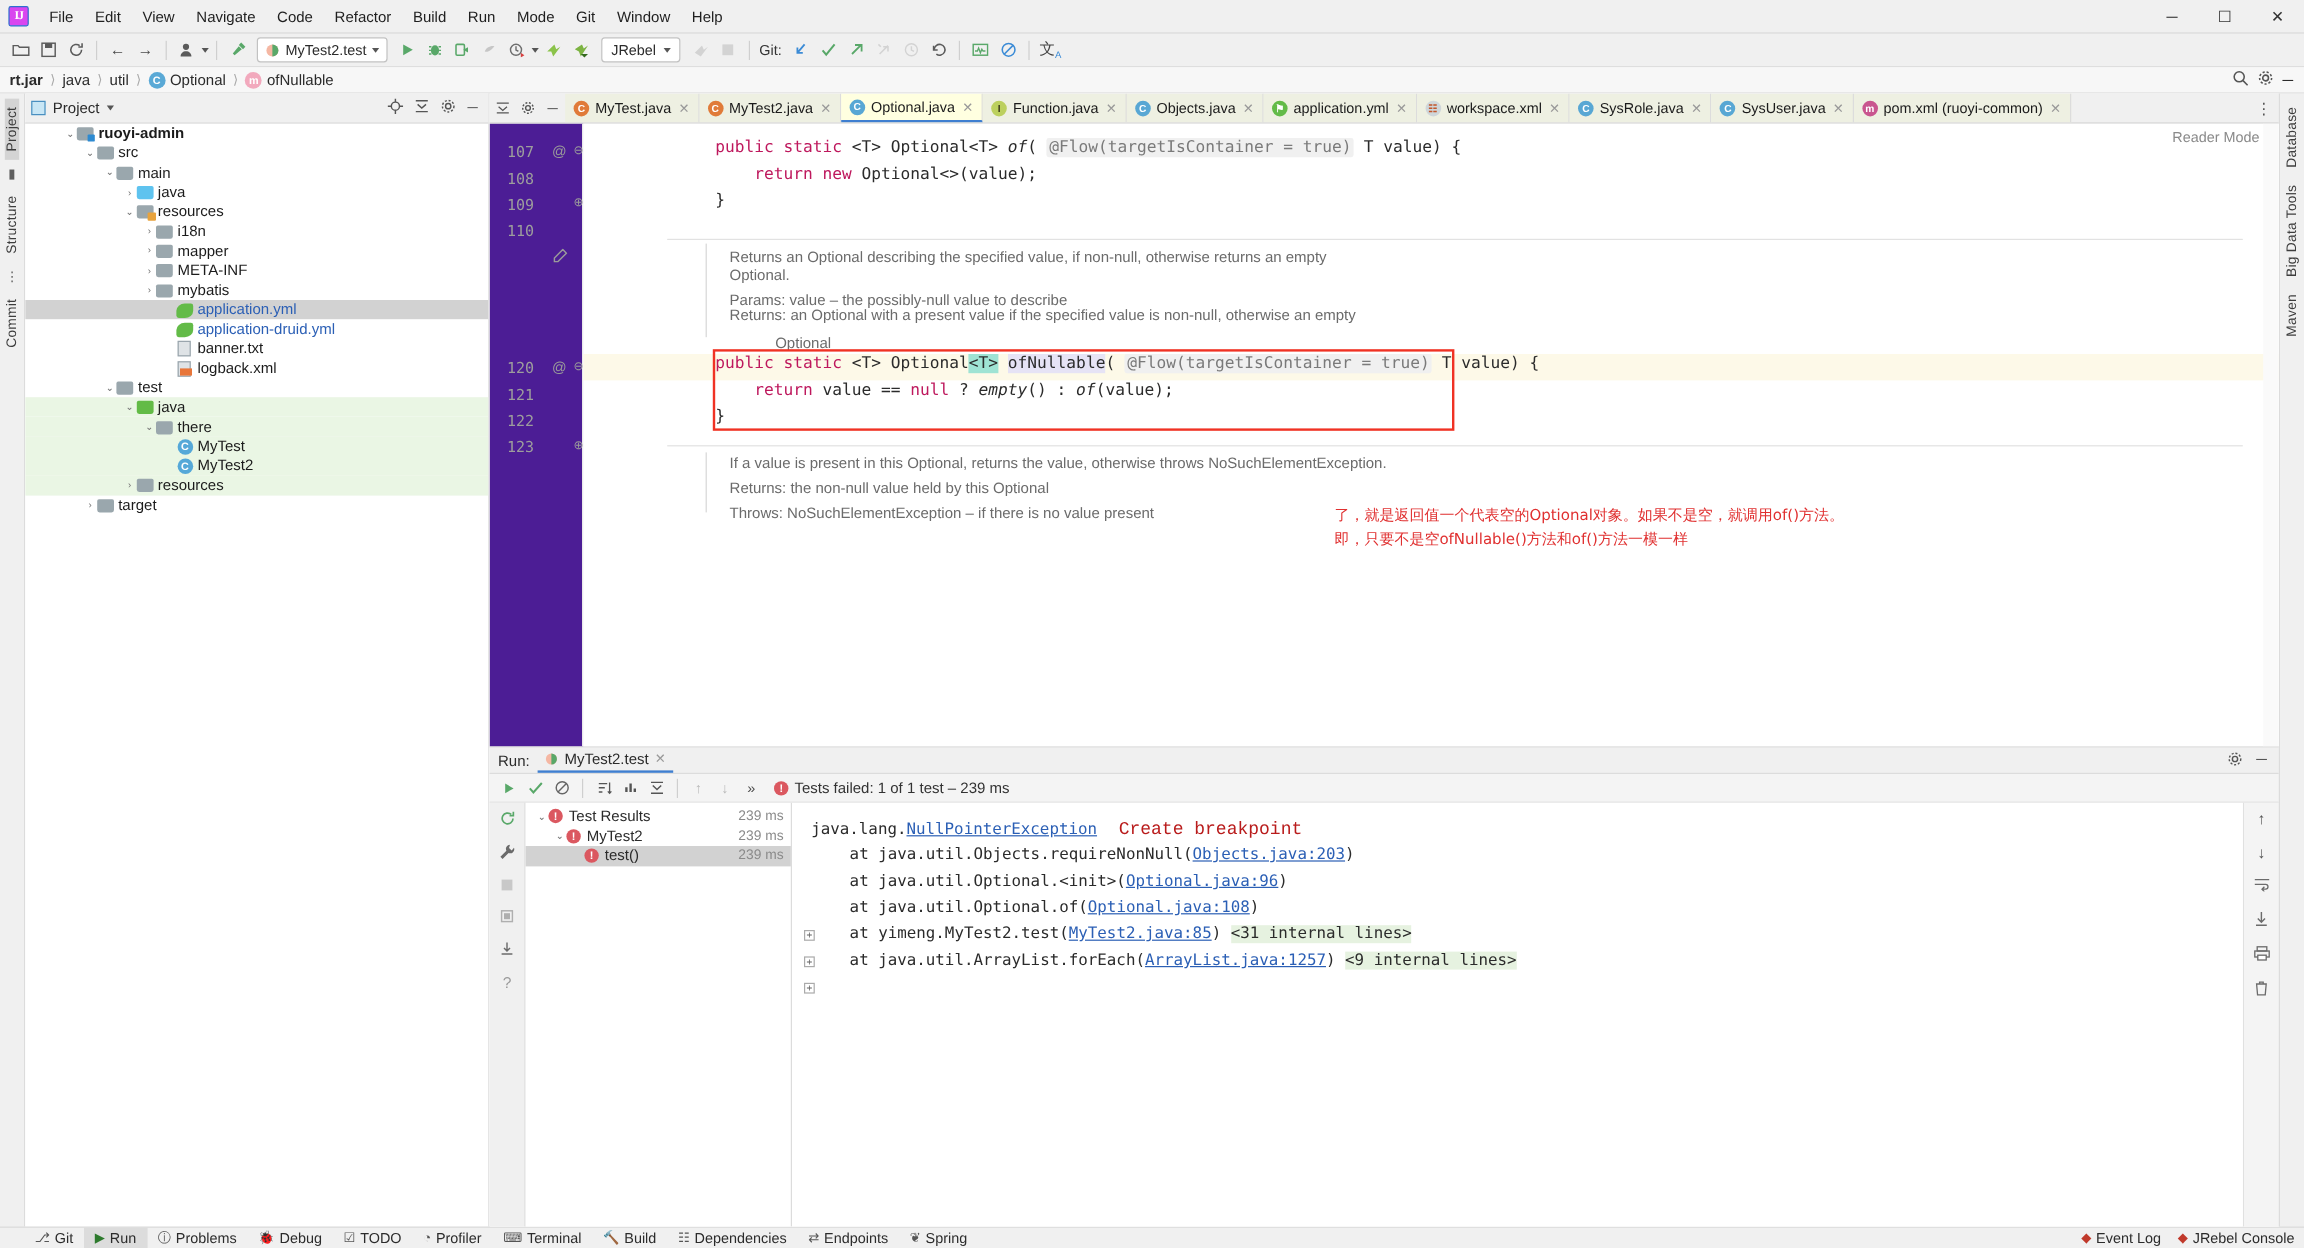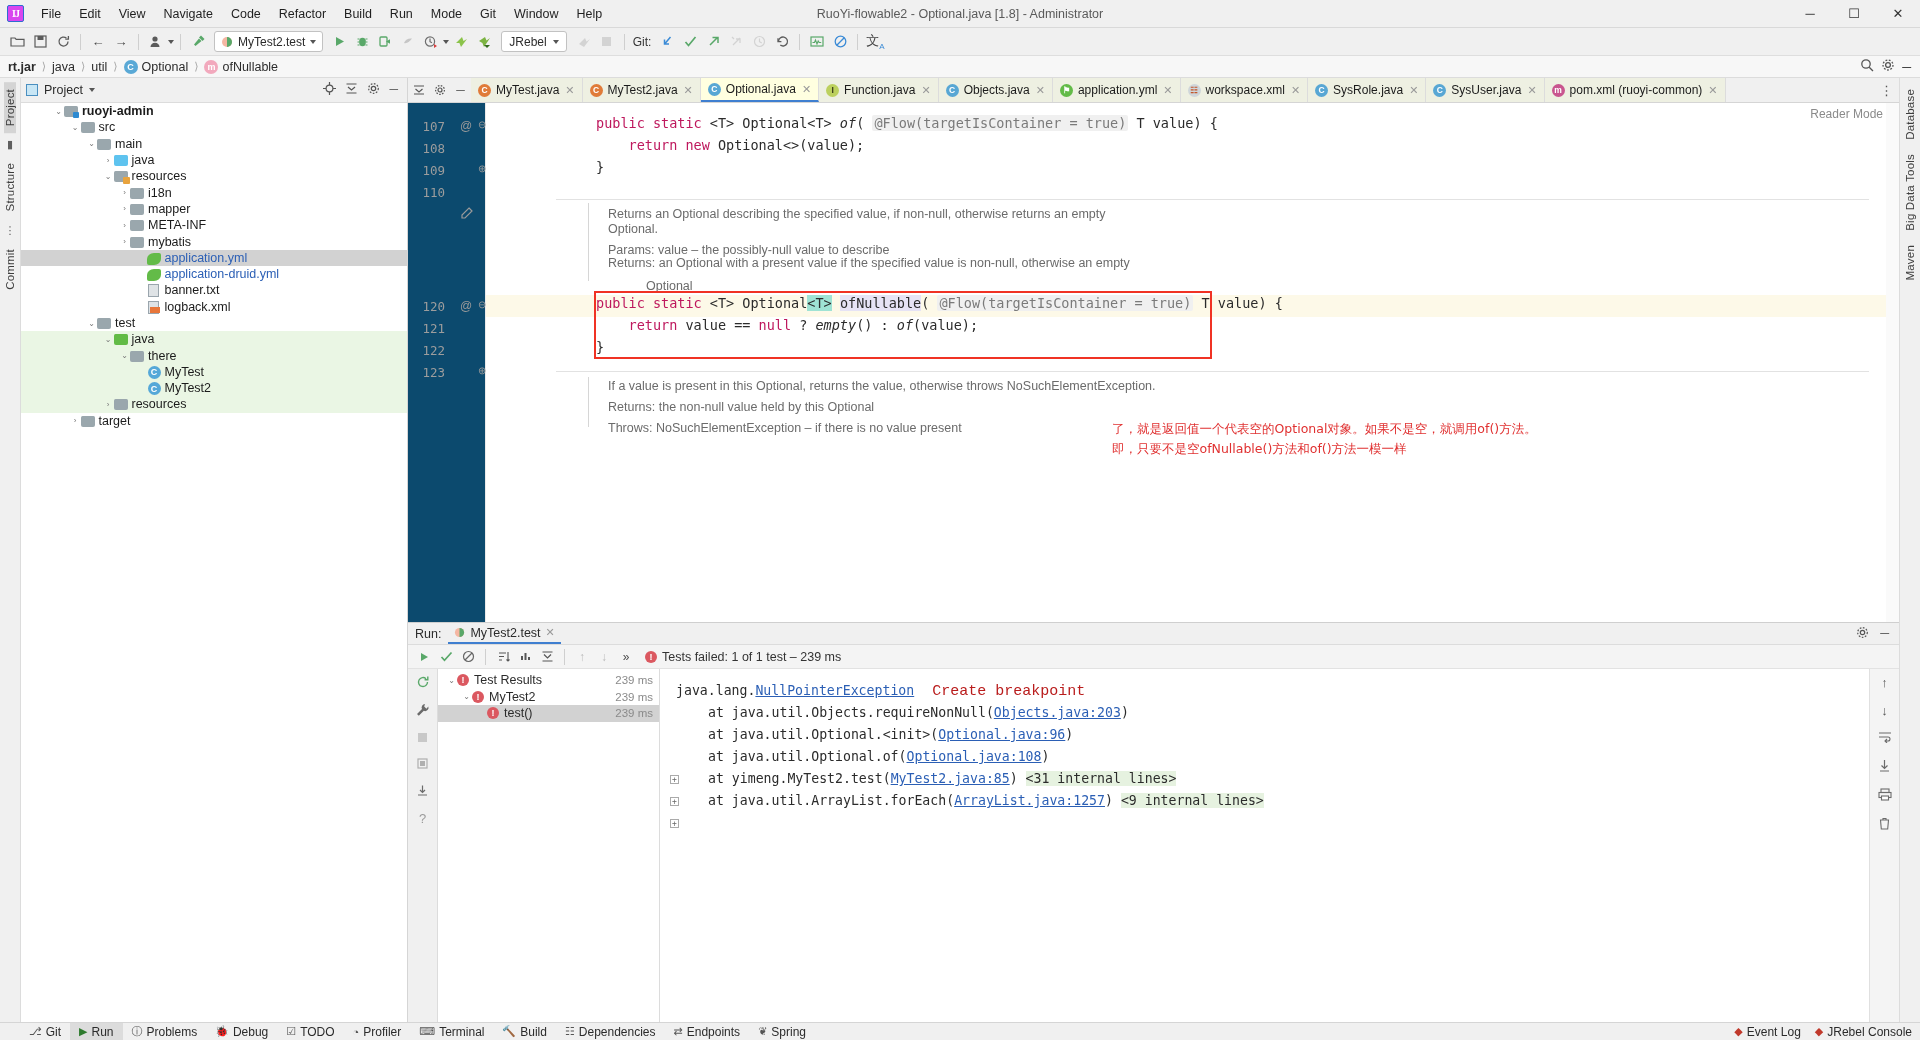--- a/index.html
+++ b/index.html
@@ -105,21 +105,21 @@
     border-right:1px solid #dcdcdc; background:#eef0e2; color:#1b1b1b; white-space:nowrap; }
   .tab.active{ background:#ffffe0; border-bottom:2px solid #3f7fd0; }
   .tab .x{ color:#999; font-size:11px; margin-left:1px; }
   .tabico{ width:13px;height:13px;border-radius:50%;display:flex;align-items:center;
     justify-content:center;font-size:8.5px;color:#fff;font-weight:bold;flex:0 0 13px;}
   .ti-c{background:#e07b39;} .ti-cb{background:#58a7d4;} .ti-i{background:#bcd05e;color:#3a3a1a;}
   .ti-y{background:#63bb48;} .ti-x{background:#cfd6da;color:#c3572b;} .ti-m{background:#c9558f;}
   .tabs-right{margin-left:auto;display:flex;align-items:center;padding:0 6px;color:#555;font-size:13px;}
 
   #edwrap{ flex:1; display:flex; position:relative; overflow:hidden; }
-  #gutter{ width:78px; background:#0c4a6e; border-right:1px solid #eaeaea; flex:0 0 78px;
+  #gutter{ width:78px; background:#4c1d95; border-right:1px solid #eaeaea; flex:0 0 78px;
     position:relative; }
   .lnum{ position:absolute; right:40px; font-size:12.5px; color:#9d9d9d;
     font-family:"DejaVu Sans Mono", monospace; }
   .gann{ position:absolute; left:52px; color:#9a9a9a; font-size:12px; }
   #code{ flex:1; position:relative; overflow:hidden; background:#fff; }
   .cline{ position:absolute; left:0; font-family:"DejaVu Sans Mono", monospace;
     font-size:13.5px; white-space:pre; }
   .kw{ color:#be185d; }
   .id{color:#2b2b2b;} .ital{font-style:italic;}
   .hl-t{ background:#9fe3d4; }
@@ -192,21 +192,20 @@
     <span>Navigate</span>
     <span>Code</span>
     <span>Refactor</span>
     <span>Build</span>
     <span>Run</span>
     <span>Mode</span>
     <span>Git</span>
     <span>Window</span>
     <span>Help</span>
   </div>
-  <div id="wintitle">RuoYi-flowable2 - Optional.java [1.8] - Administrator</div>
   <div class="wbtns">
     <div class="wbtn">─</div>
     <div class="wbtn">☐</div>
     <div class="wbtn close">✕</div>
   </div>
 </div>
 
 <div id="toolbar">
   <div class="tb">
     <svg width="15" height="13" viewBox="0 0 15 13">

